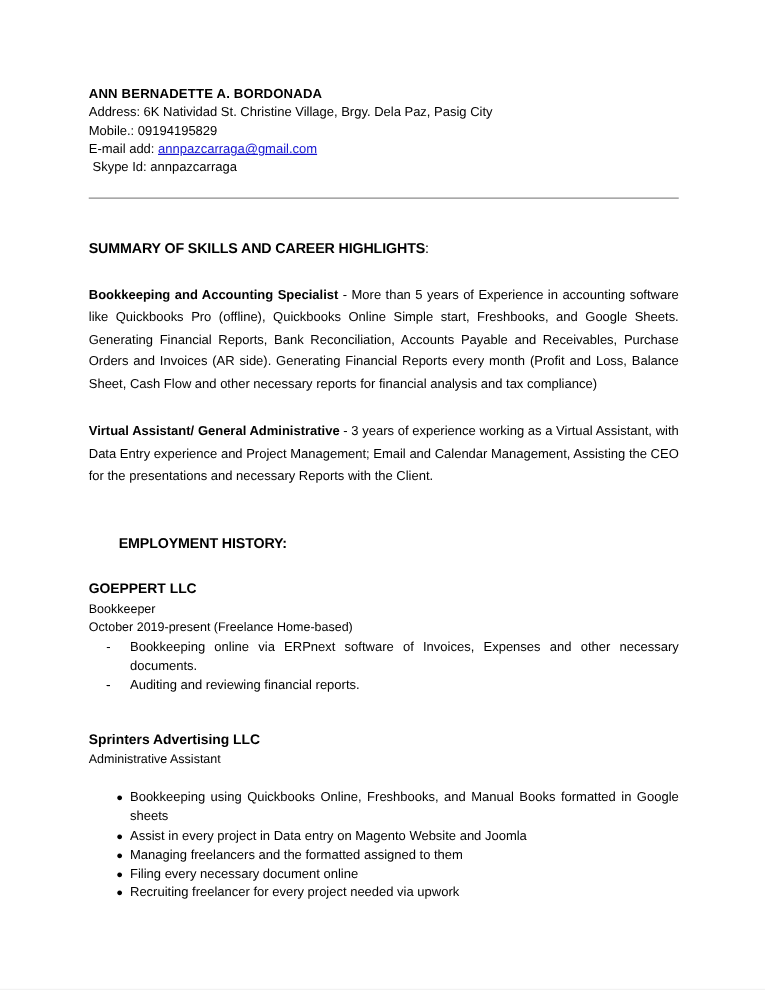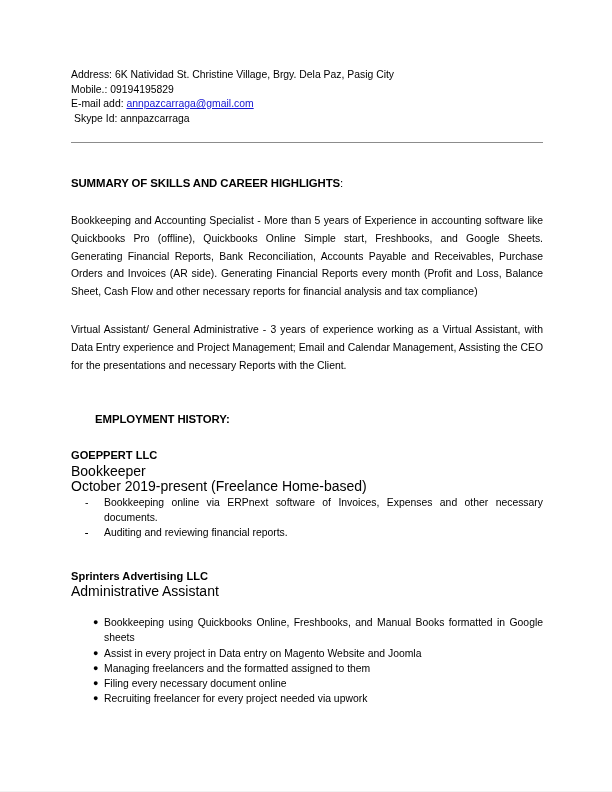--- a/index.html
+++ b/index.html
@@ -74,36 +74,36 @@
 
   
   .para {
     font-size: 10.4px;
     line-height: 17.6px;
     text-align: justify;
     margin: 0;
   }
   .para-1 { margin-top: 21px; }
   .para-2 { margin-top: 21px; }
-  .para b { font-weight: normal; }
+  .para b { font-weight: bold; }
 
   
   .job { margin-top: 0; }
   .job-1 { margin-top: 21px; }
   .job-2 { margin-top: 28px; }
   .job-company {
     font-size: 11.1px;
     font-weight: bold;
     line-height: 15.6px;
     margin: 0;
     font-stretch: condensed;
   }
   .job-role,
   .job-dates {
-    font-size: 14px;
+    font-size: 10px;
     line-height: 15.1px;
     margin: 0;
   }
 
   
   ul.blist {
     list-style: none;
     margin: 0;
     padding: 0;
   }
@@ -132,20 +132,21 @@
     line-height: 15.2px;
   }
 </style>
 </head>
 <body>
 
 <div class="page">
   <div class="content">
 
     <div>
+      <p class="name">ANN BERNADETTE A. BORDONADA</p>
       <p class="contact-line">Address: 6K Natividad St. Christine Village, Brgy. Dela Paz, Pasig City</p>
       <p class="contact-line">Mobile.: 09194195829</p>
       <p class="contact-line"><span>E-mail add:</span> <a class="email-link" href="#" style="color: rgb(20, 20, 210);">annpazcarraga@gmail.com</a></p>
       <p class="contact-line indent">Skype Id: annpazcarraga</p>
     </div>
 
     <hr class="divider">
 
     <p class="section-heading h-summary"><span>SUMMARY OF SKILLS AND CAREER HIGHLIGHTS</span><span class="thin">:</span></p>
 

